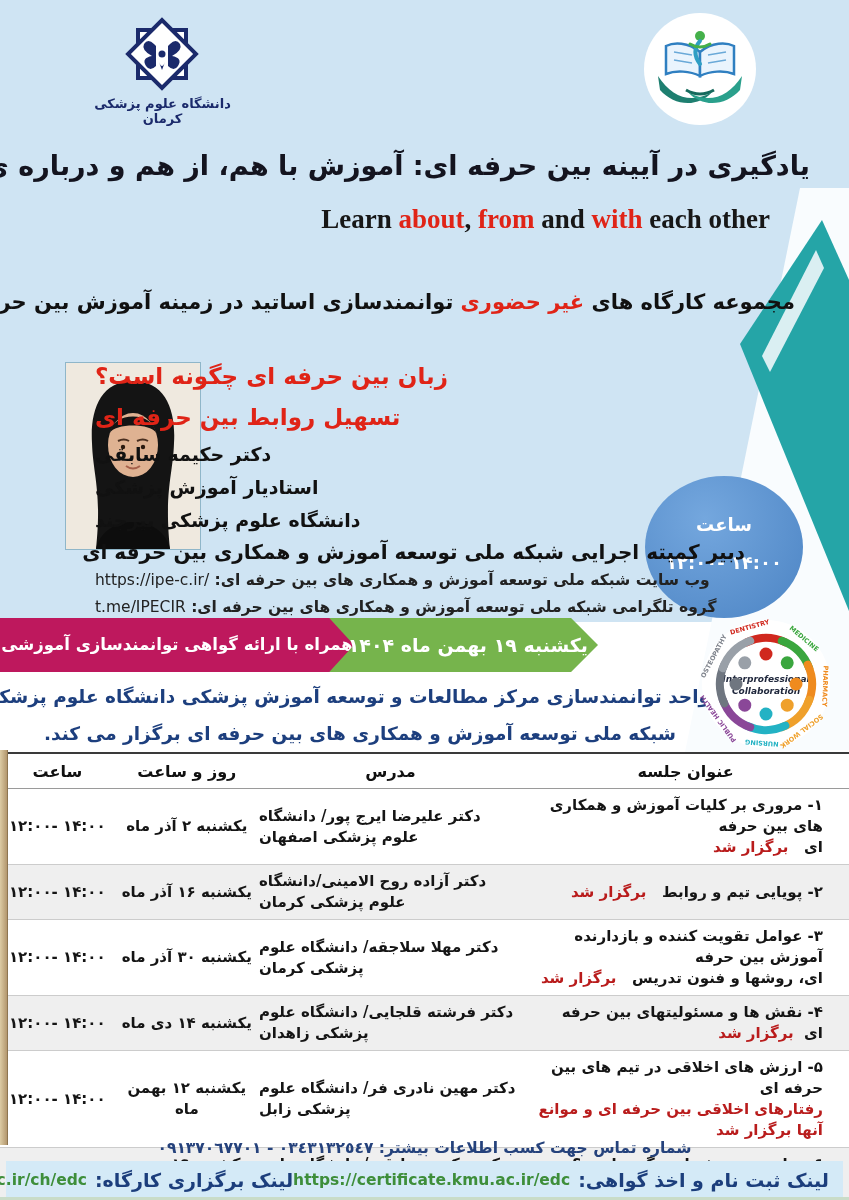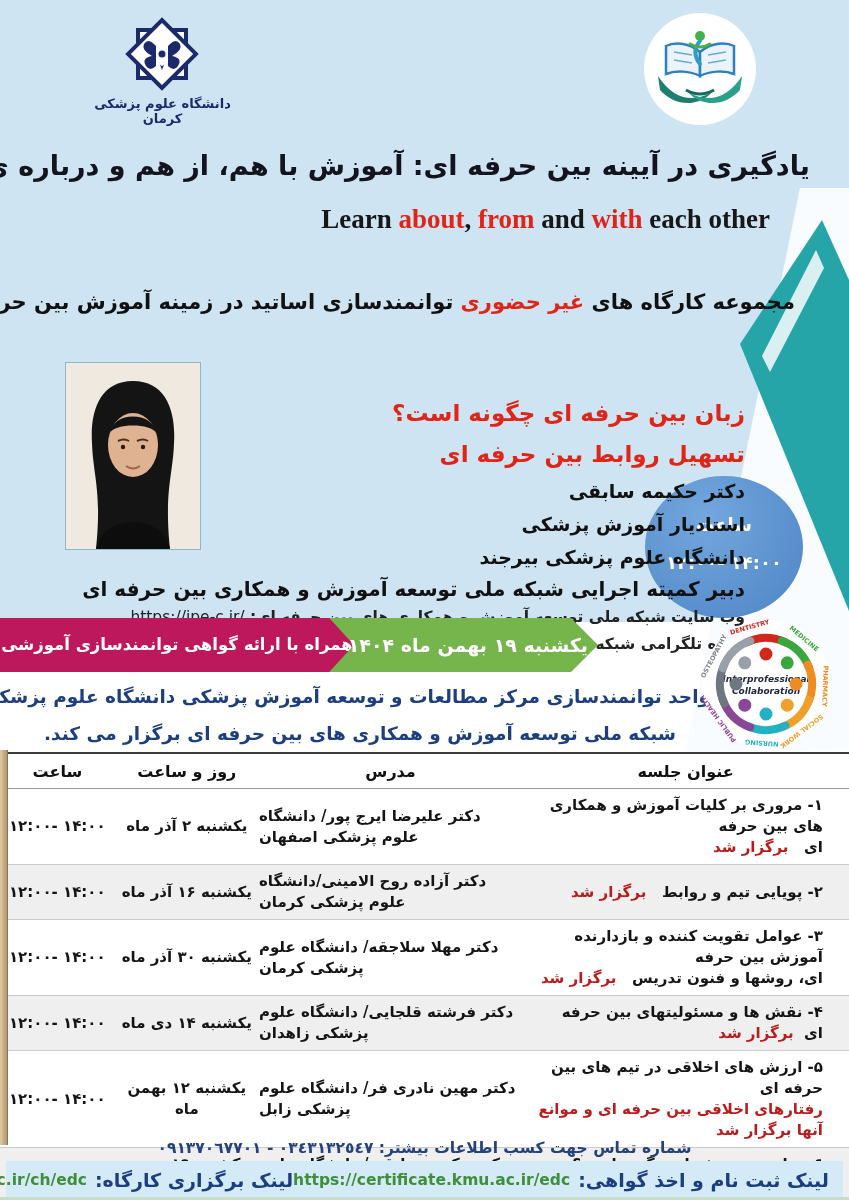--- a/index.html
+++ b/index.html
@@ -18,21 +18,21 @@
             color:#14141f;white-space:nowrap;z-index:6;}
   .en-title{left:0;top:204px;width:770px;text-align:right;direction:ltr;
             font-family:"Liberation Serif","DejaVu Serif",serif;font-size:27px;font-weight:bold;
             color:#171717;z-index:6;}
   .subtitle{left:55px;top:290px;width:740px;text-align:center;font-size:21px;font-weight:bold;
             color:#111;white-space:nowrap;z-index:6;}
   .red-seg{color:#e02417;}
   
   .photo{left:65px;top:362px;width:134px;height:186px;border:1px solid #8fb6c9;z-index:6;background:#efe9df;}
   
-  .session-block{left:95px;top:356px;width:650px;text-align:right;z-index:6;color:#111;margin-top:37px;}
+  .session-block{left:95px;top:356px;width:650px;text-align:left;z-index:6;color:#111;}
   .q-line{font-size:23px;font-weight:bold;color:#e02417;height:41px;line-height:41px;white-space:nowrap;}
   .s-line{font-size:19px;font-weight:bold;height:33px;line-height:33px;white-space:nowrap;}
   .p-line{font-size:20px;font-weight:bold;height:30px;line-height:30px;white-space:nowrap;}
   .w-line{font-size:15.5px;font-weight:bold;height:27px;line-height:27px;white-space:nowrap;color:#222;}
   .url-inline{direction:ltr;unicode-bidi:isolate;font-weight:normal;}
   
   .badge-session{left:632px;top:352px;width:118px;height:120px;border-radius:50%;
      background:radial-gradient(circle at 35% 30%,#f3c43a,#dfa00d);z-index:5;text-align:center;
      color:#e04414;font-weight:bold;font-size:20px;}
   .badge-session .l1{margin-top:26px;height:30px;line-height:30px;}

